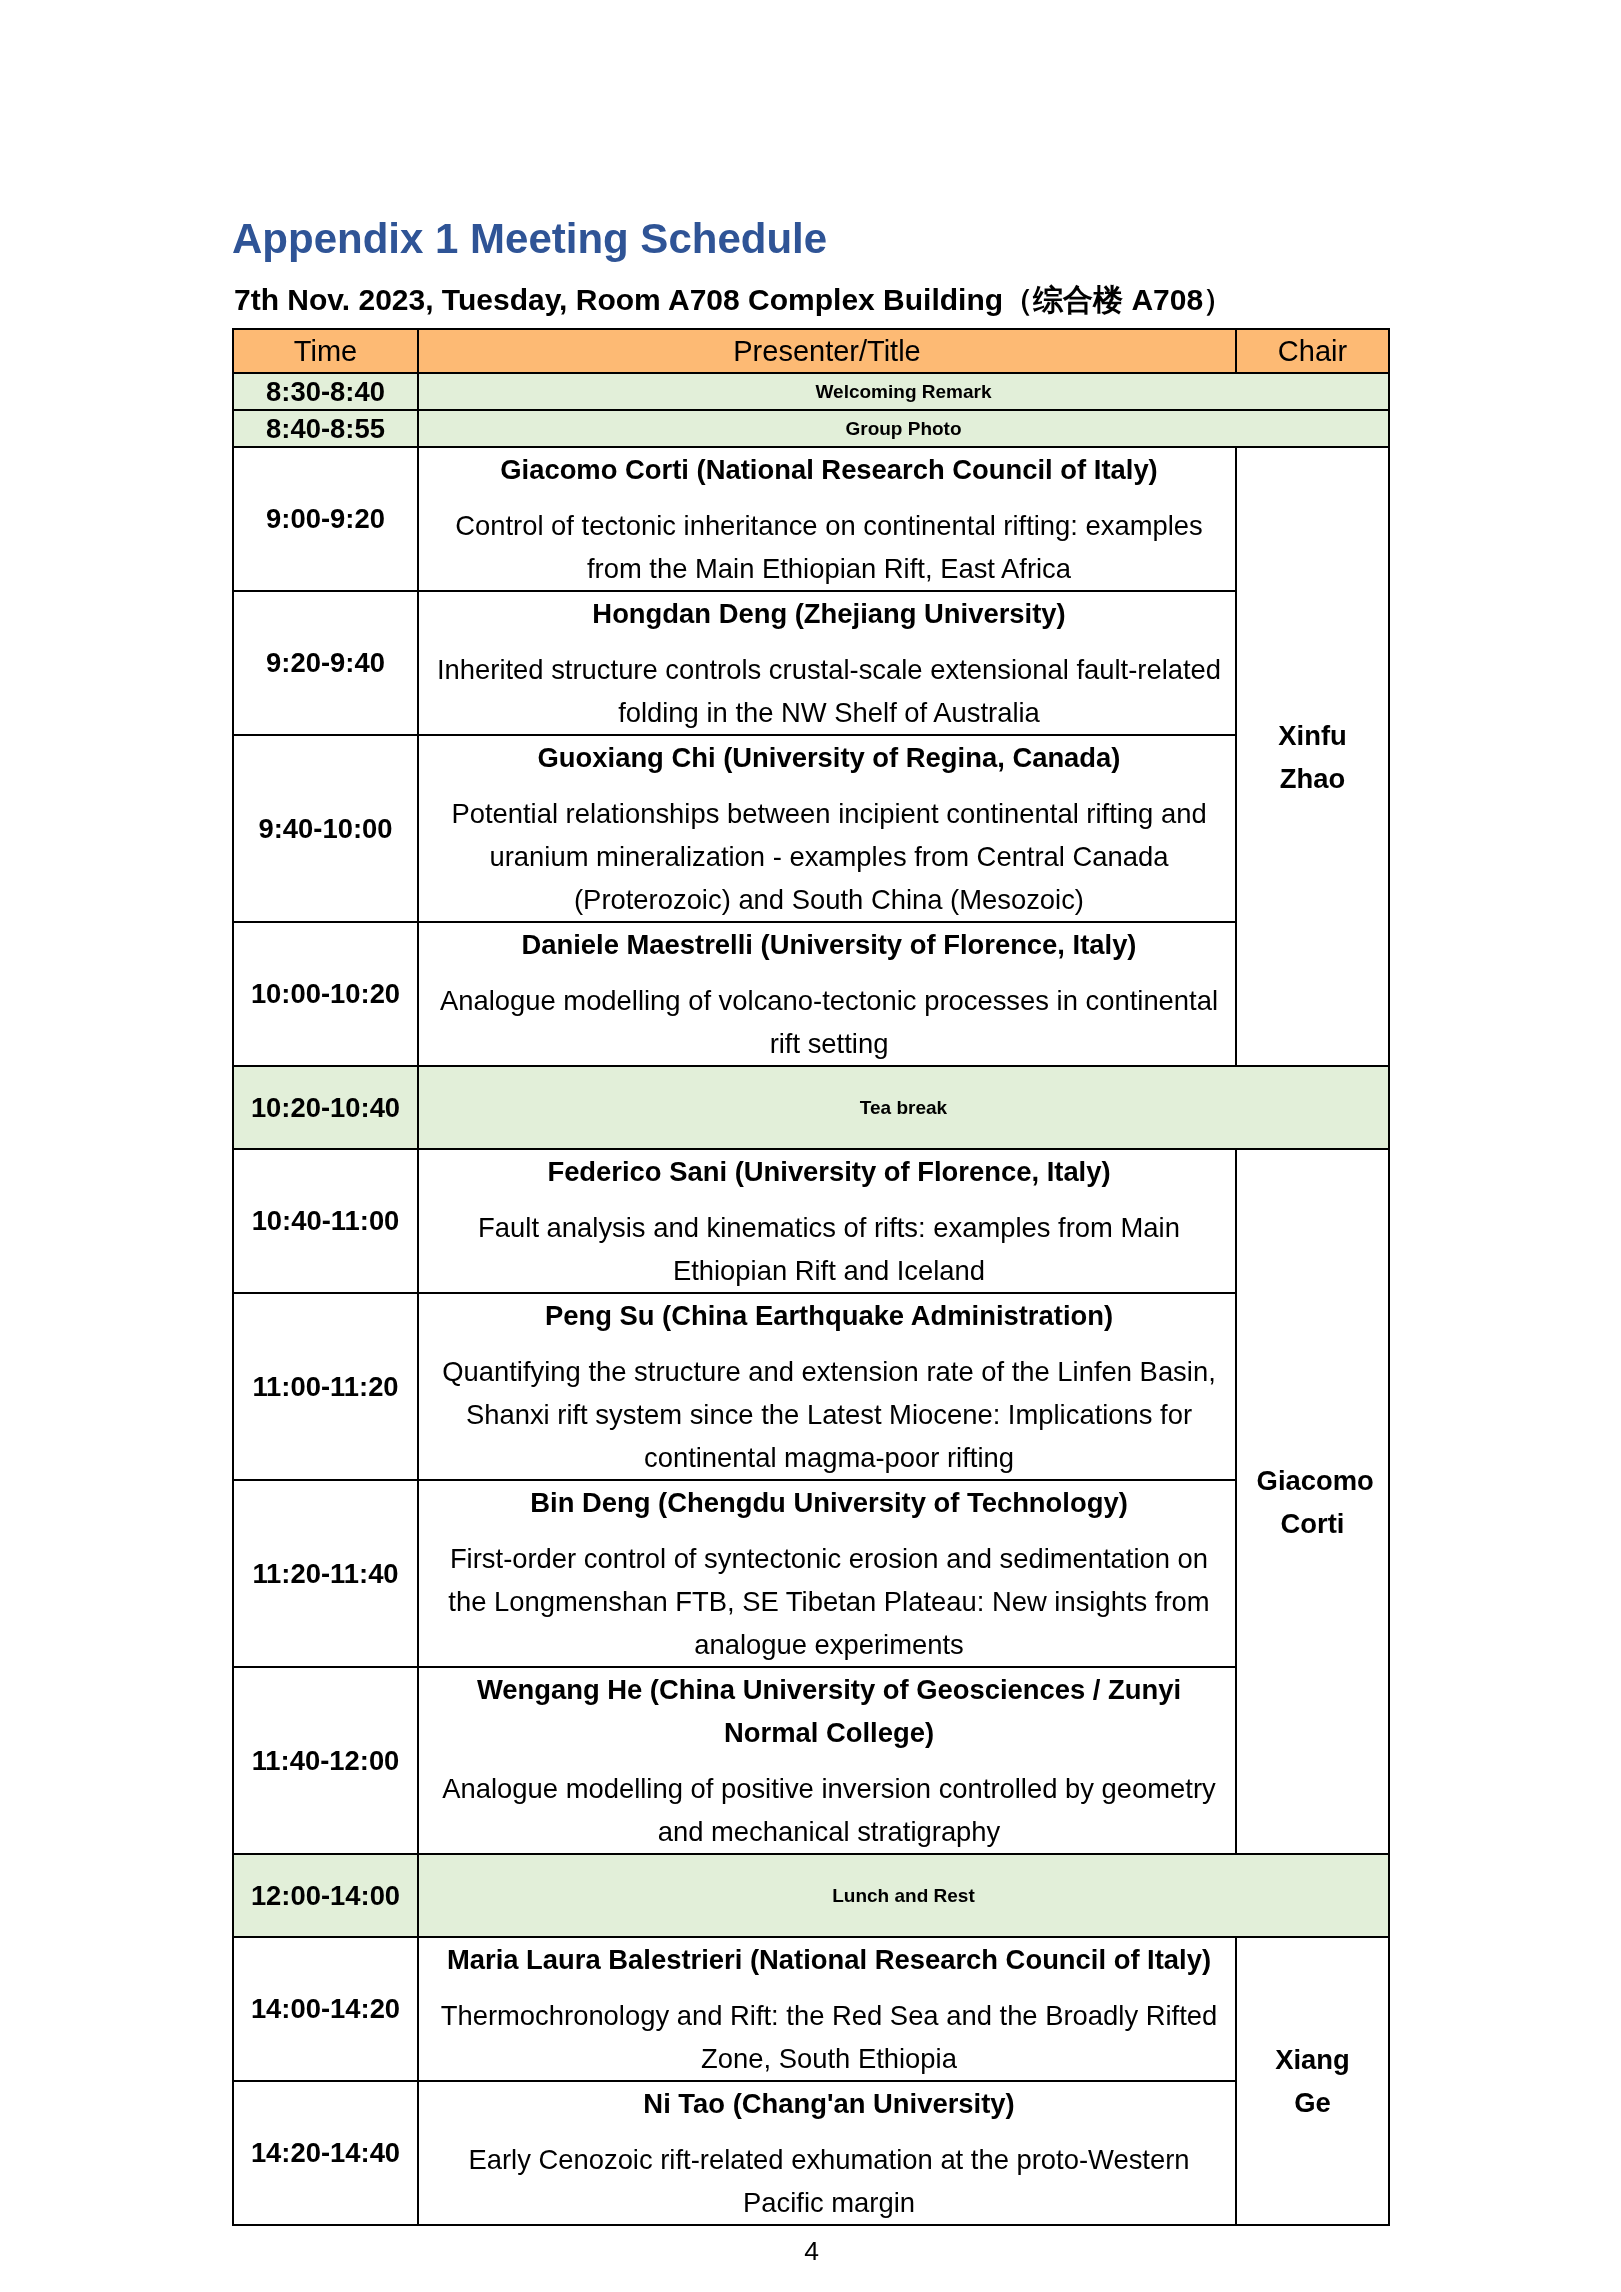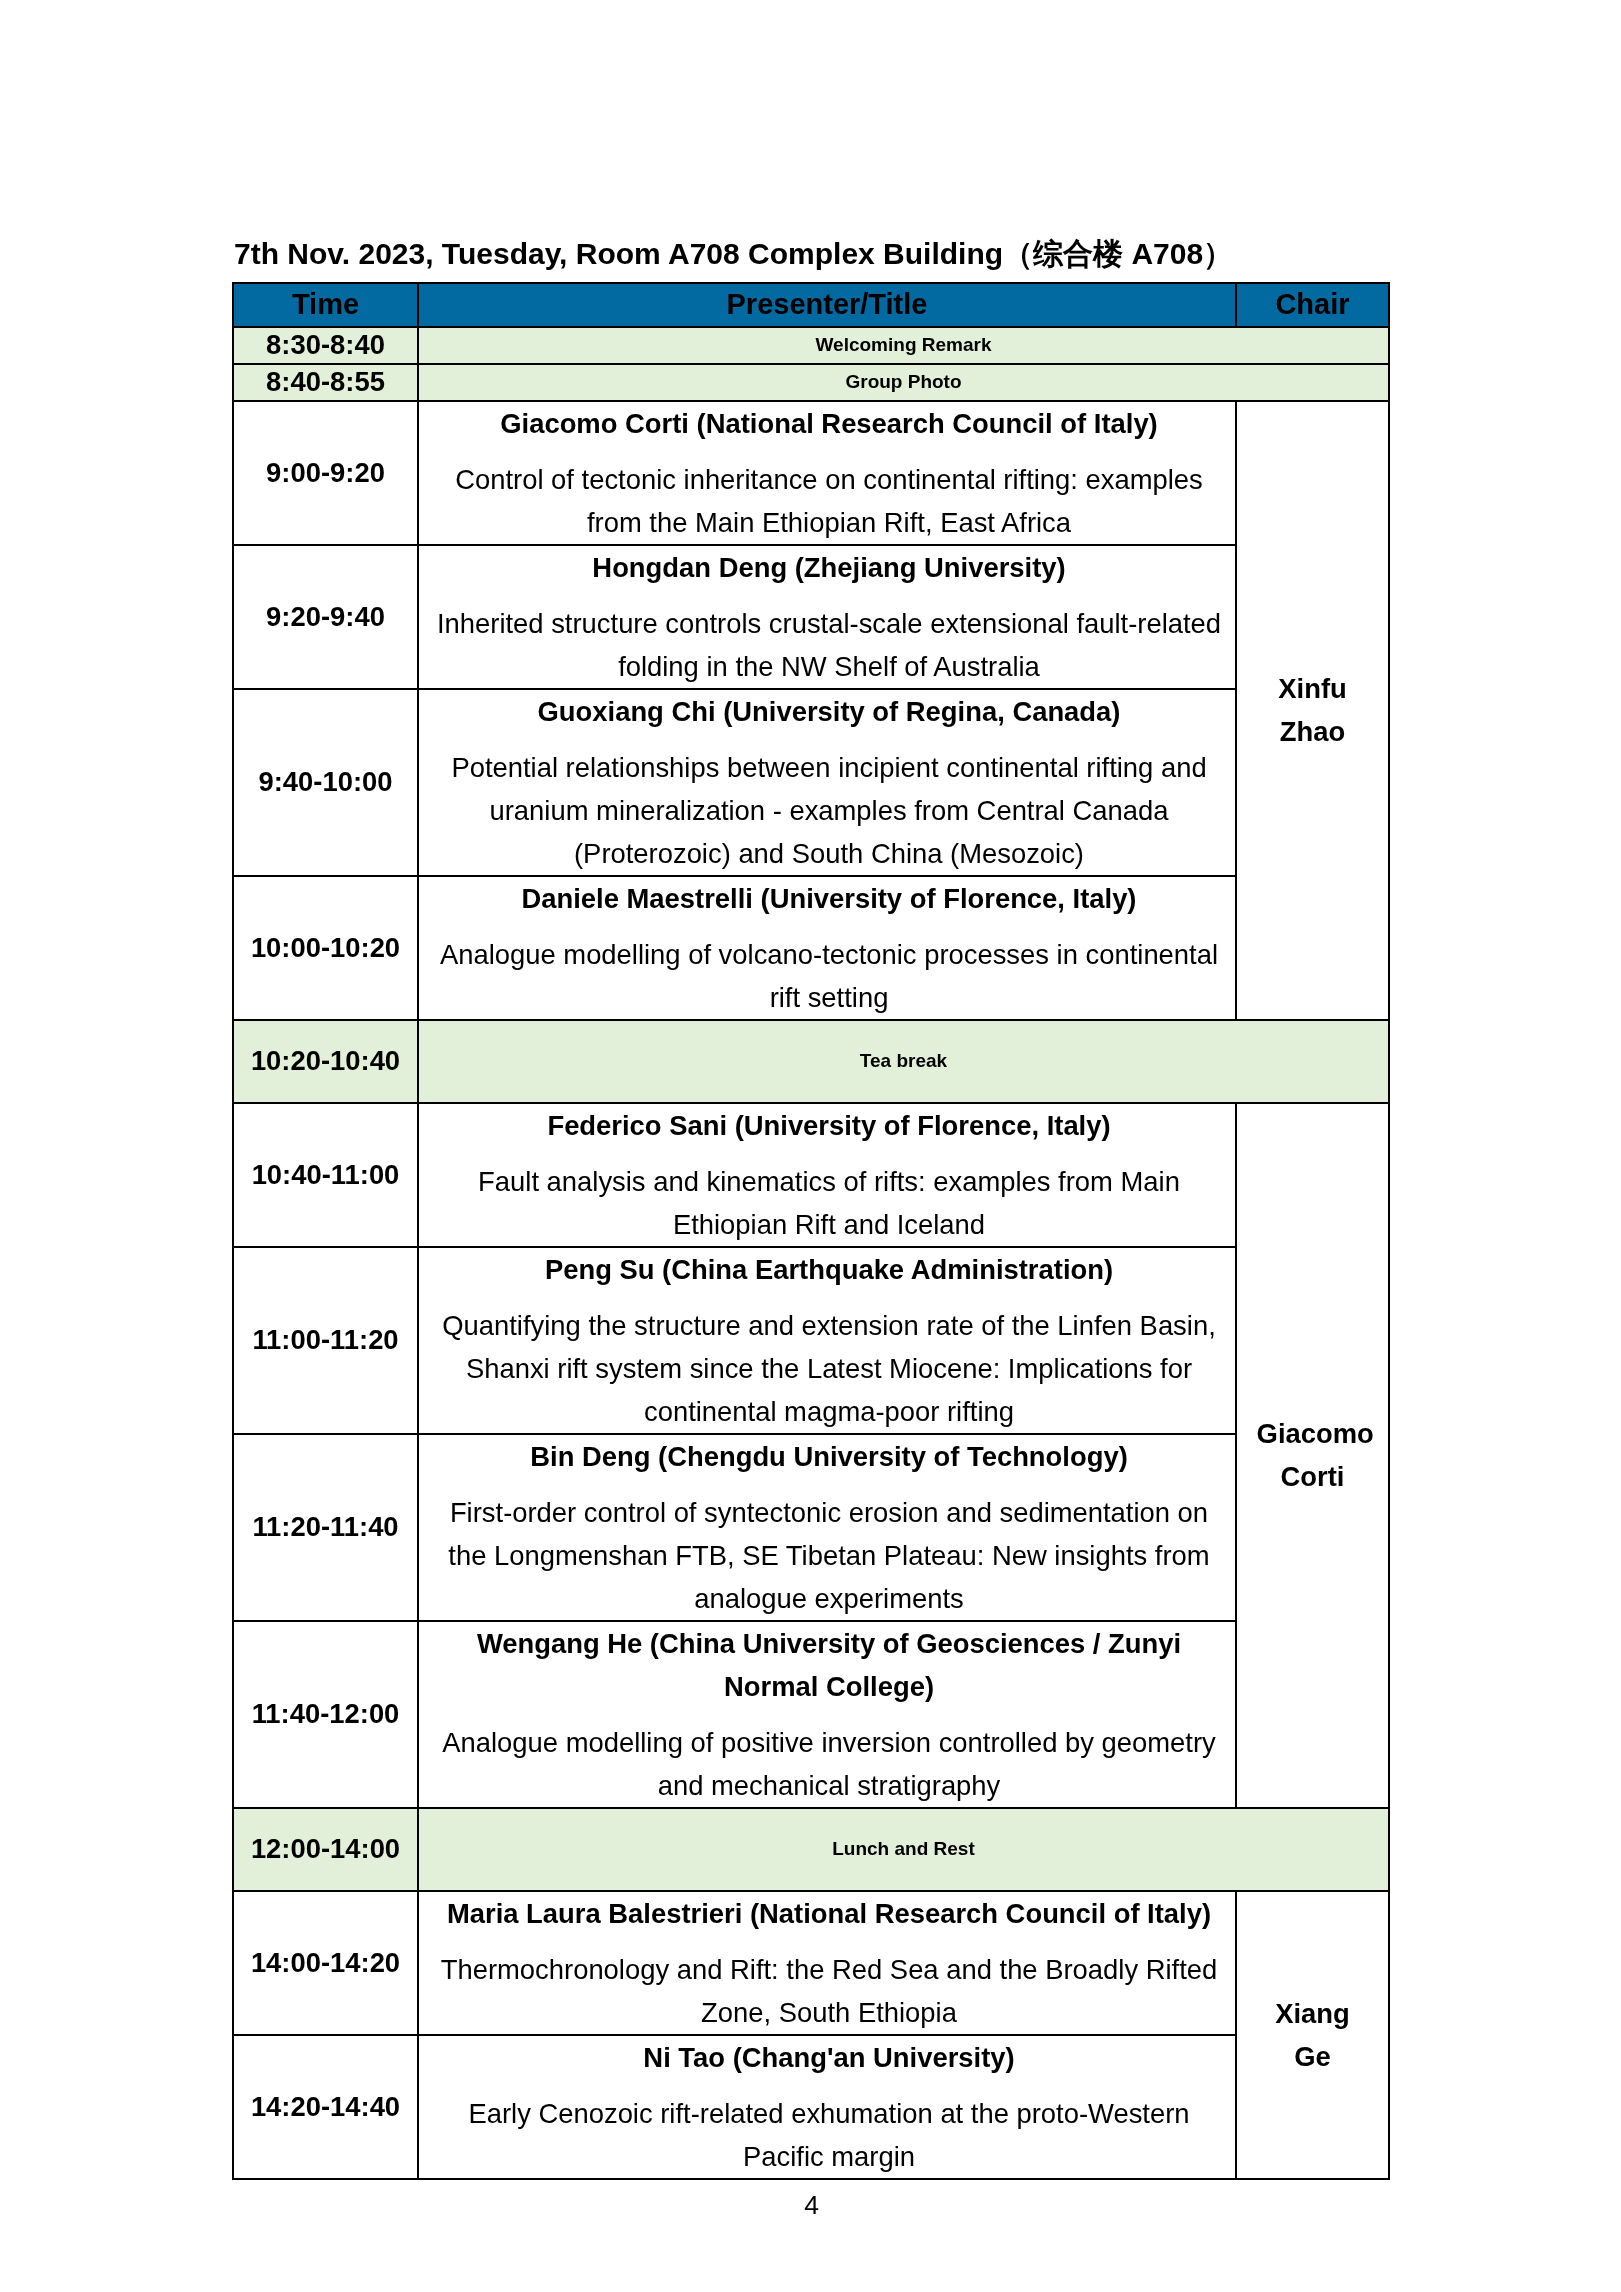--- a/index.html
+++ b/index.html
@@ -20,21 +20,21 @@
     margin:20.6px 0 10.8px 2px; line-height:1.15;
   }
   table.schedule {
     border-collapse:collapse; table-layout:fixed; width:1157px;
   }
   table.schedule td, table.schedule th { border:2px solid #000; }
   col.time-col  { width:185px; }
   col.pres-col  { width:818px; }
   col.chair-col { width:153px; }
   tr.header-row { height:44px; }
-  tr.header-row th { font-size:29px; font-weight:bold; text-align:center; vertical-align:middle; background:#0369a1; }
+  tr.header-row th { font-size:29px; font-weight:normal; text-align:center; vertical-align:middle; background:#fdba74; }
   .time-cell {
     text-align:center; vertical-align:middle; font-weight:bold;
     font-size:27.4px; white-space:nowrap;
   }
   .pres-cell {
     font-size:27.4px; line-height:43px; padding:0 7.8px 0 11.8px;
     vertical-align:middle; text-align:center;
   }
   .pres-name { font-weight:bold; }
   .pres-title { font-weight:normal;margin-top:13px; }
@@ -50,20 +50,21 @@
   }
   .page-number {
     text-align:center; font-size:26.5px; margin-top:9.8px; font-weight:normal;
   }
 </style>
 </head>
 <body>
 
 <div class="page">
 
+  <h1 class="doc-title">Appendix 1 Meeting Schedule</h1>
   <h2 class="doc-subtitle">7th Nov. 2023, Tuesday, Room A708 Complex Building（综合楼 A708）</h2>
 
   <table class="schedule">
     <colgroup>
       <col class="time-col">
         <col class="pres-col">
         <col class="chair-col">
     </colgroup>
 
     <tbody>

